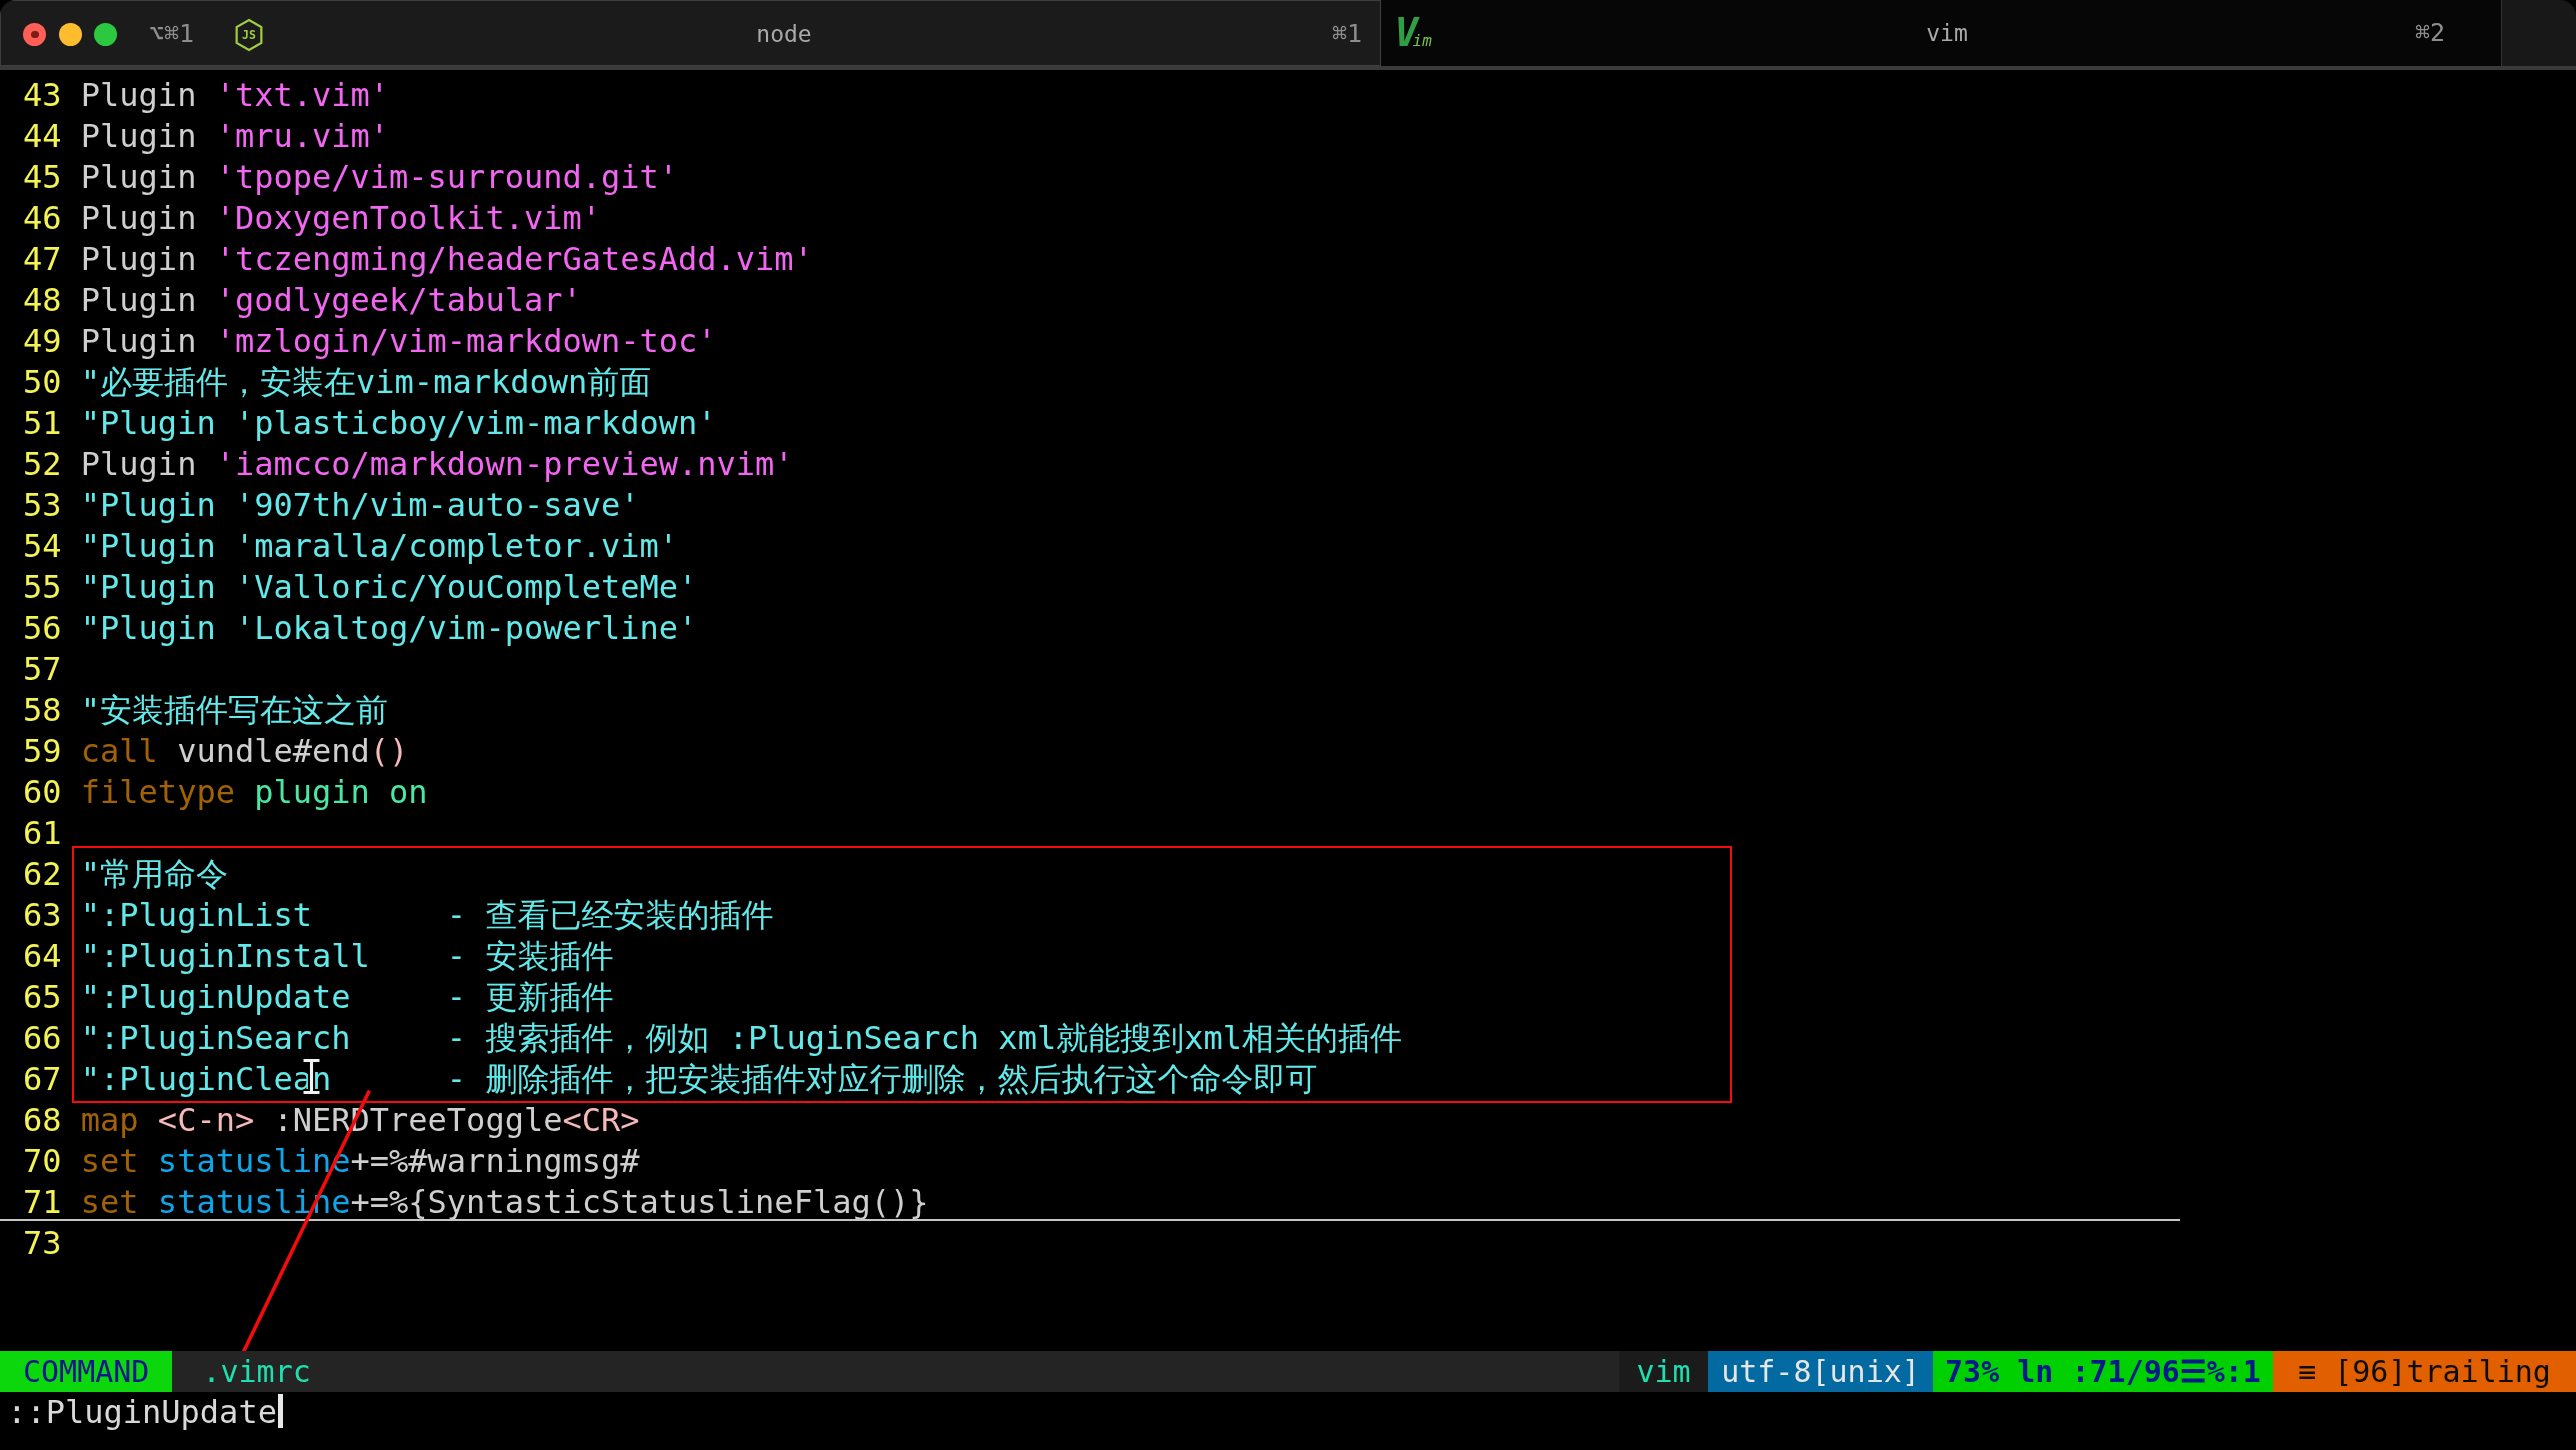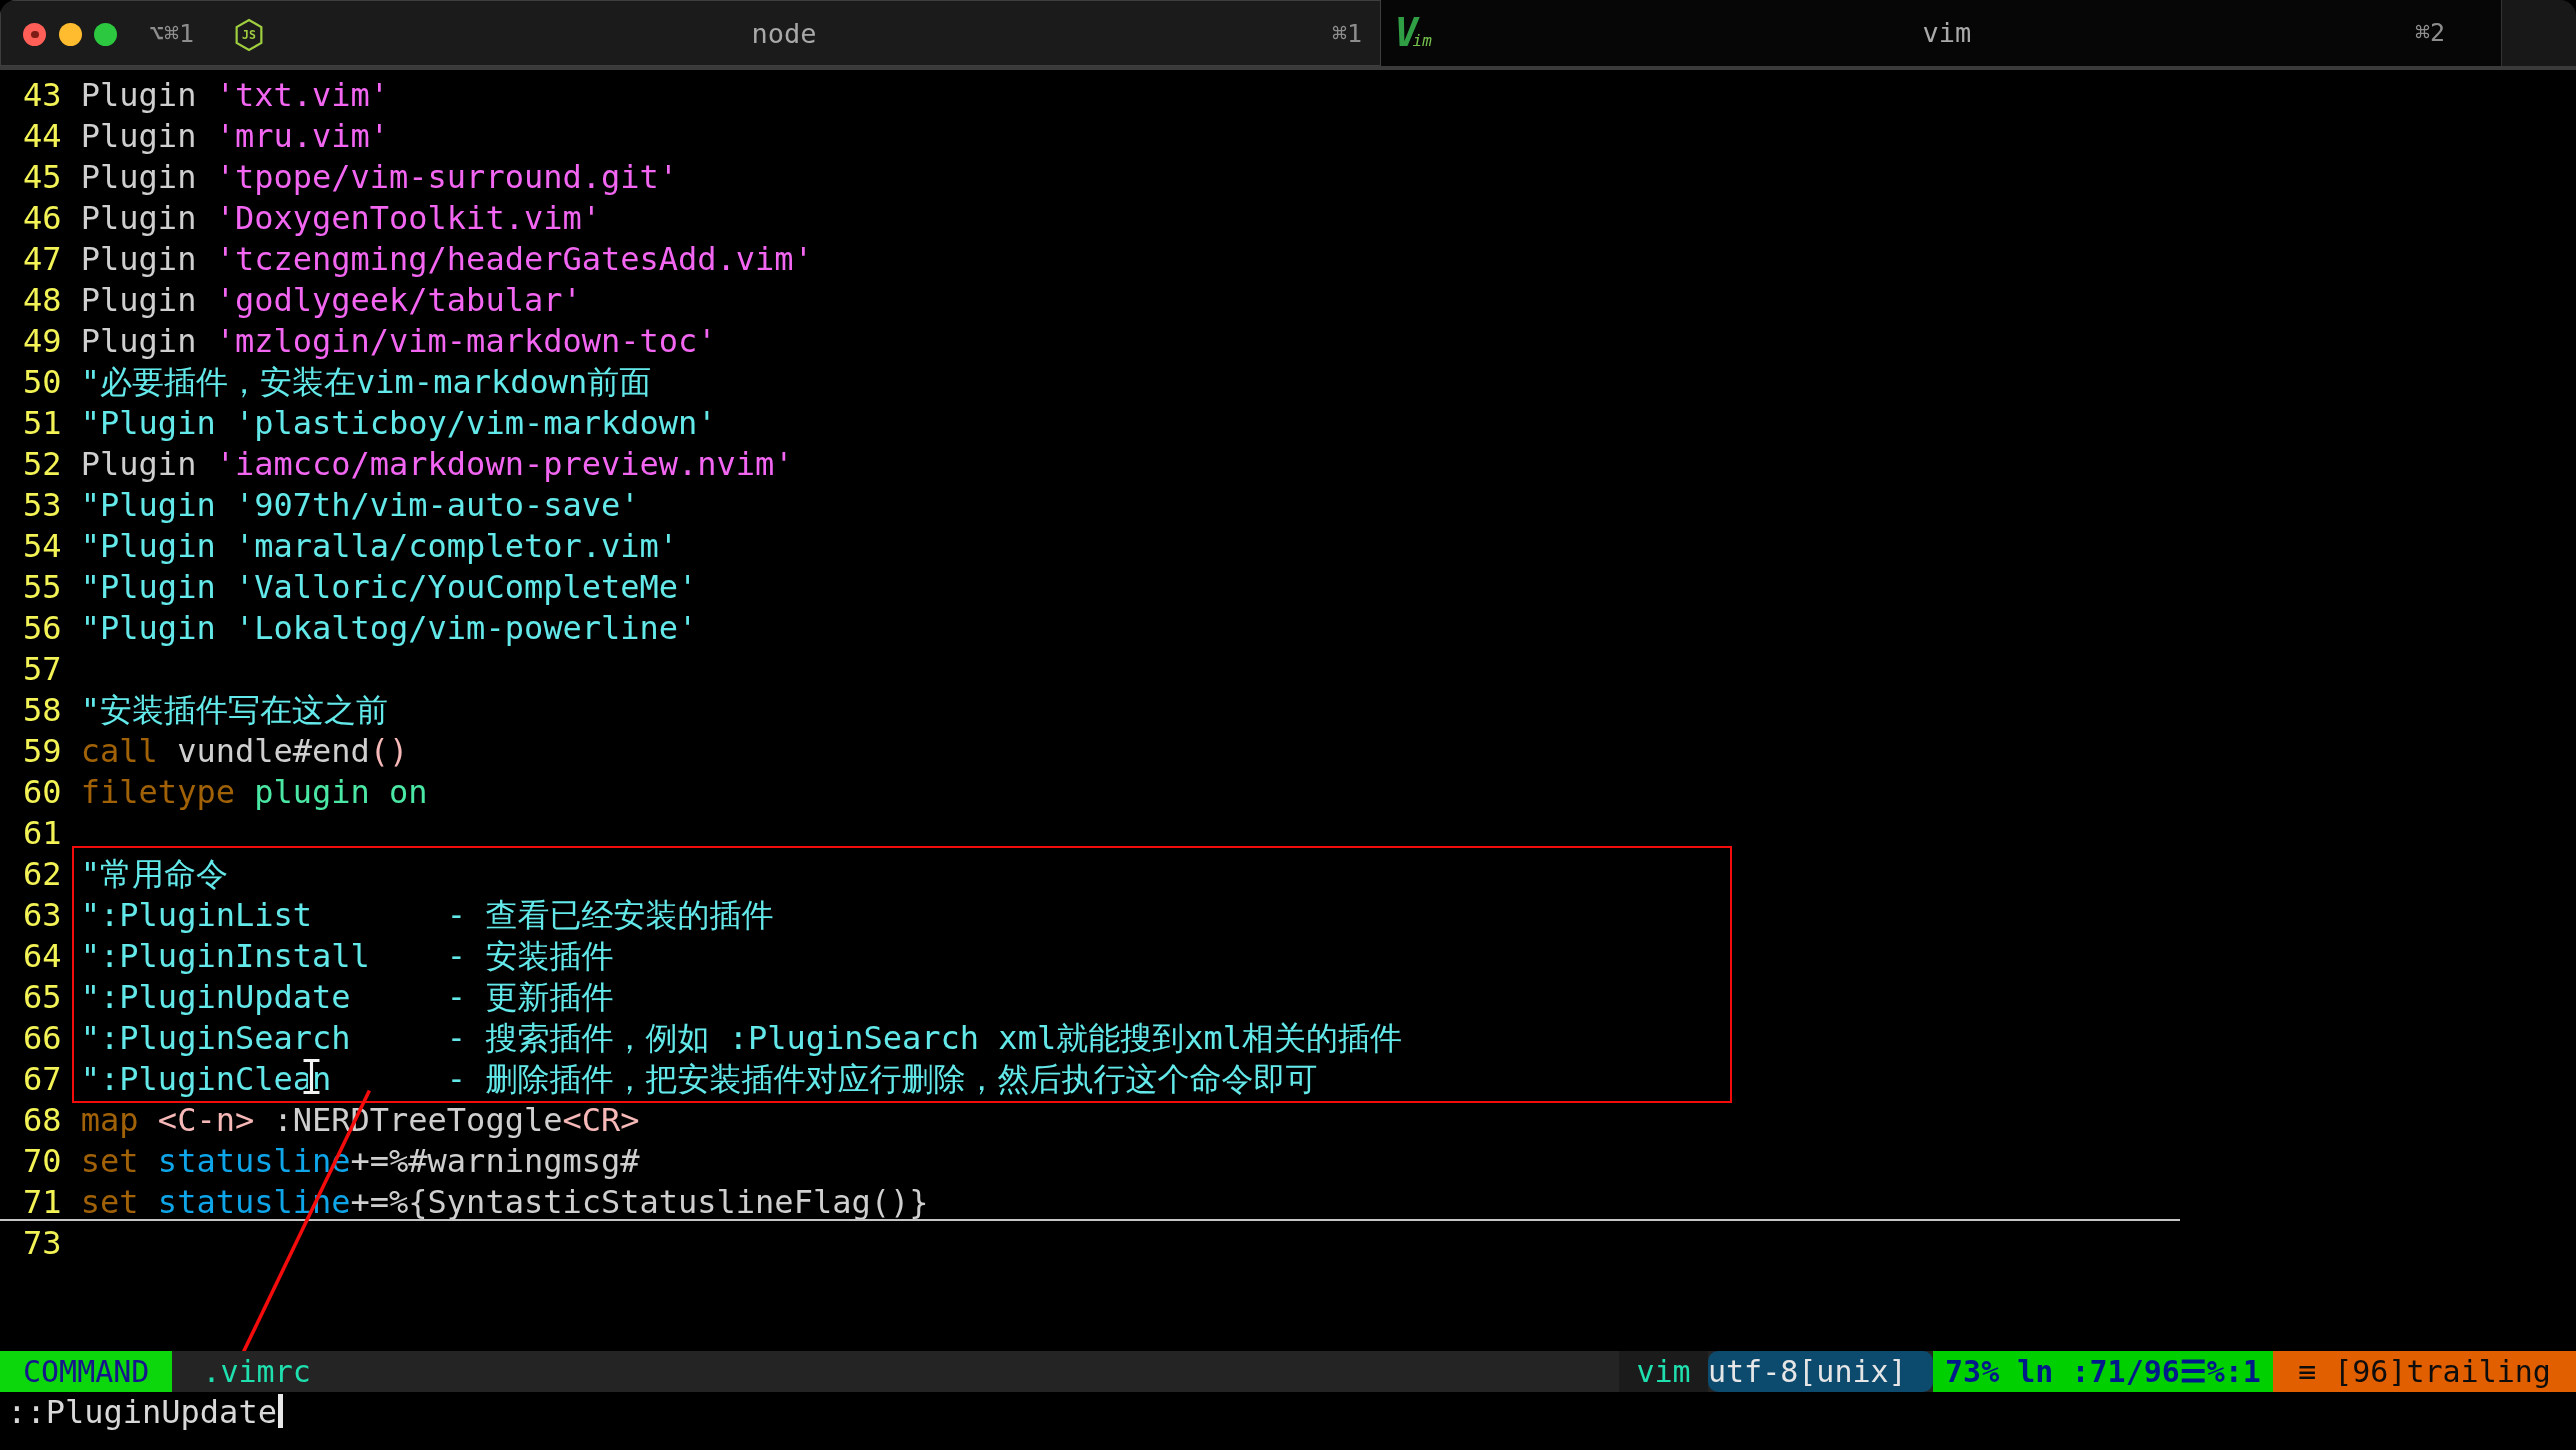--- a/index.html
+++ b/index.html
@@ -16,21 +16,21 @@
   .tab-vim{left:1382px;width:1194px;background:#060606;}
   .tab-rest{position:absolute;left:2501px;top:0;width:75px;height:66px;background:#181818;border-left:0.9px solid #333;}
   .lights{position:absolute;left:22.4px;top:21.5px;display:flex;gap:12.5px;}
   .light{width:23px;height:23px;border-radius:50%;position:relative;}
   .light.red{background:#ff5f57;}
   .light.red::after{content:'';position:absolute;left:8px;top:8px;width:7.2px;height:7.2px;border-radius:50%;background:#7e1d15;}
   .light.yellow{background:#febc2e;}
   .light.green{background:#2bc840;}
   .winshort{position:absolute;left:148px;top:0;line-height:66px;font-size:25px;color:#8d8d8d;}
   .jsicon{position:absolute;left:233px;top:16px;}
-  .tabtitle{position:absolute;top:0;line-height:66px;font-size:27px;color:#a9a9a9;transform:translateX(-50%);}
+  .tabtitle{position:absolute;top:0;line-height:66px;font-size:23px;color:#a9a9a9;transform:translateX(-50%);}
   .t-node{left:783px;}
   .t-vim{left:565px;}
   .tabshort{position:absolute;top:0;line-height:66px;font-size:25px;color:#8d8d8d;}
   .s-node{left:1331px;}
   .s-vim{left:1033px;}
   .vimicon{position:absolute;left:12.5px;top:12.5px;width:47px;height:43px;}
   .vimicon b{font-size:39px;color:#2f9e44;font-style:italic;font-weight:bold;line-height:39px;}
   .vimicon i{font-size:16px;color:#74c14b;font-style:italic;margin-left:-5.4px;}
 
   
@@ -53,21 +53,21 @@
            border:2.7px solid #f40b0b;pointer-events:none;}
   .arrowsvg{position:absolute;left:0;top:0;width:2576px;height:1451px;pointer-events:none;}
   .ibeam{position:absolute;left:299px;top:1057px;width:25px;height:39px;pointer-events:none;}
 
   
   .statusbar{position:absolute;left:0;top:1351px;width:2576px;height:41px;display:flex;
              background:#242424;font-size:30px;line-height:41px;}
   .seg-mode{background:#0cd60c;color:#16168c;font-weight:normal;padding:0 23px;}
   .seg-file{flex:1;background:#242424;color:#1fdfae;padding-left:30px;}
   .seg-ft{width:89px;background:#1b1b1b;color:#1fdfae;text-align:center;}
-  .seg-enc{width:225px;background:#0c4a6e;color:#e6e6e6;border-radius:10px;}
+  .seg-enc{width:225px;background:#0369a1;color:#e6e6e6;text-align:center;}
   .seg-pos{width:340px;background:#00d000;color:#001a8c;font-weight:bold;text-align:center;}
   .seg-ws{width:303px;background:#e25f00;color:#0d0d0d;text-align:center;}
 
   
   .cmdline{position:absolute;left:0;top:1392px;width:2576px;height:41px;background:#000;
            color:#d8d8d8;font-size:32px;line-height:41px;padding-left:7.2px;white-space:pre;}
   .caret{display:inline-block;width:5.4px;height:34px;background:#e8e8e8;vertical-align:-5.4px;margin-left:0.9px;}
 </style>
 </head>
 <body>

